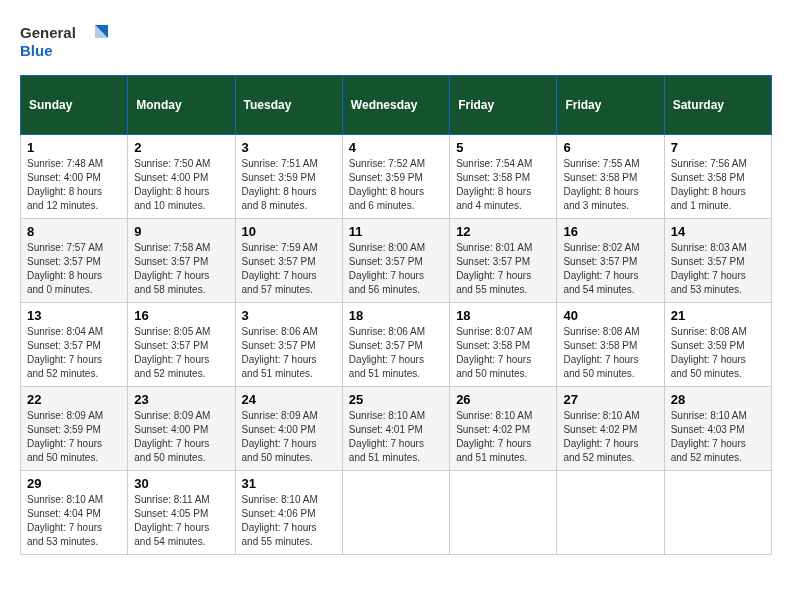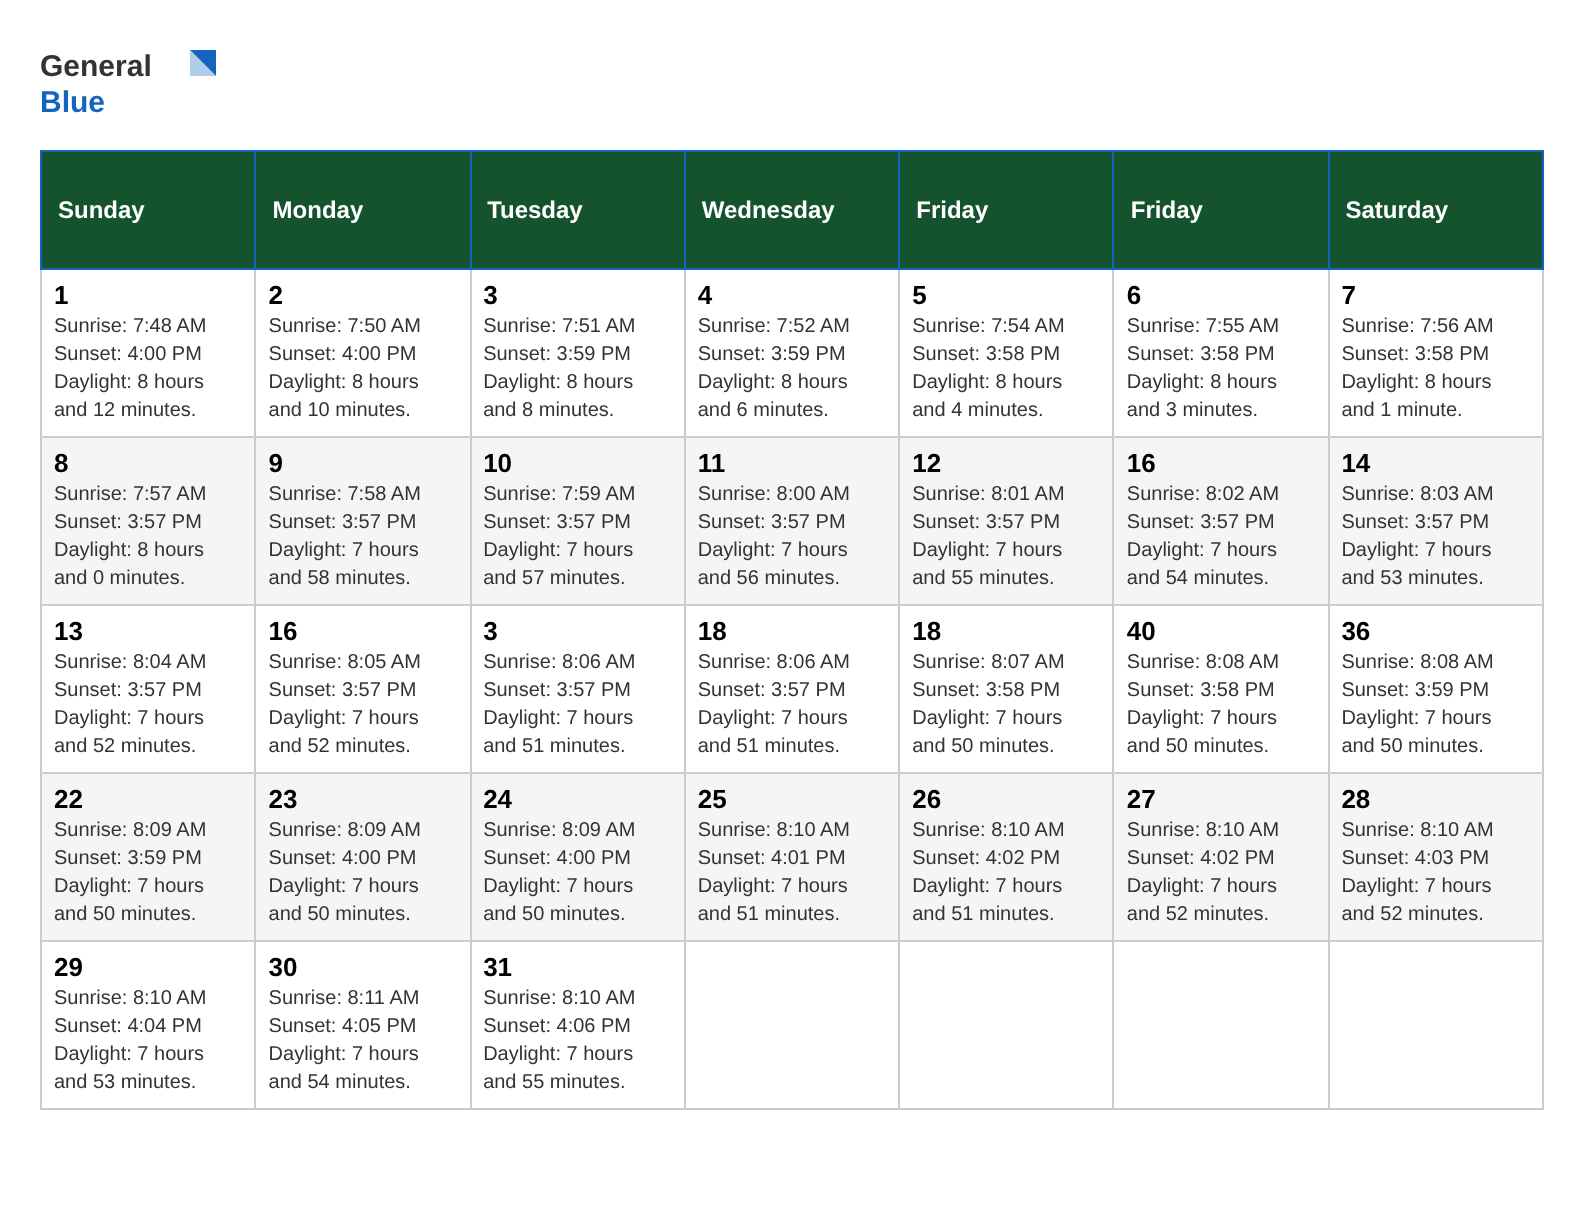--- a/index.html
+++ b/index.html
@@ -183,21 +183,21 @@
       </td>
         <td>
         <span class="day-num">18</span>
         <span class="cell-text">Sunrise: 8:07 AM<br>Sunset: 3:58 PM<br>Daylight: 7 hours and 50 minutes.</span>
       </td>
         <td>
         <span class="day-num">40</span>
         <span class="cell-text">Sunrise: 8:08 AM<br>Sunset: 3:58 PM<br>Daylight: 7 hours and 50 minutes.</span>
       </td>
         <td>
-        <span class="day-num">36</span>
+        <span class="day-num">21</span>
         <span class="cell-text">Sunrise: 8:08 AM<br>Sunset: 3:59 PM<br>Daylight: 7 hours and 50 minutes.</span>
       </td>
       </tr>
       <tr>
         <td>
         <span class="day-num">22</span>
         <span class="cell-text">Sunrise: 8:09 AM<br>Sunset: 3:59 PM<br>Daylight: 7 hours and 50 minutes.</span>
       </td>
         <td>
         <span class="day-num">23</span>

